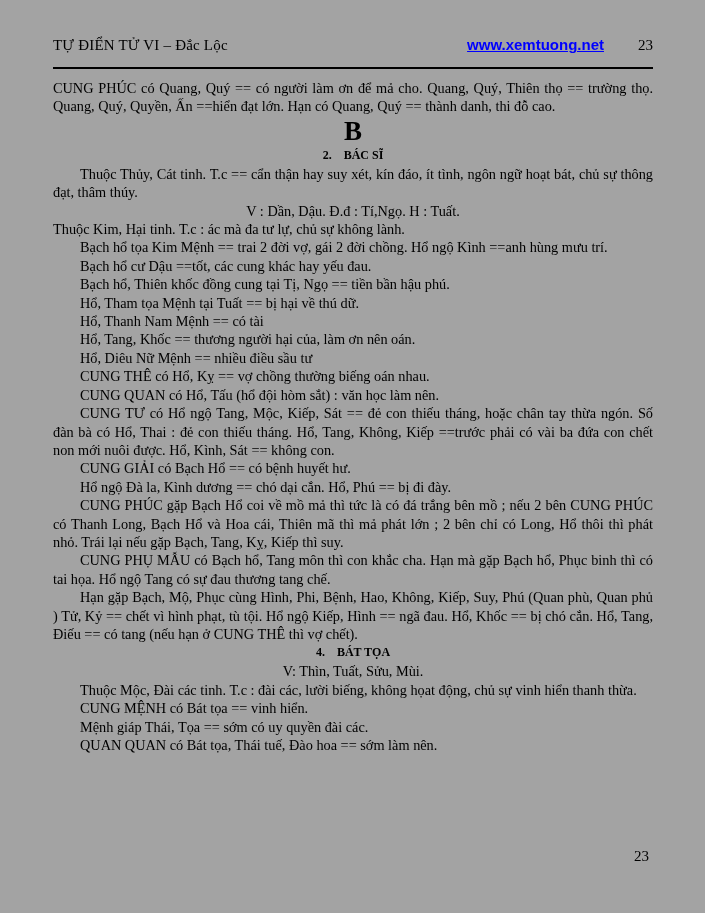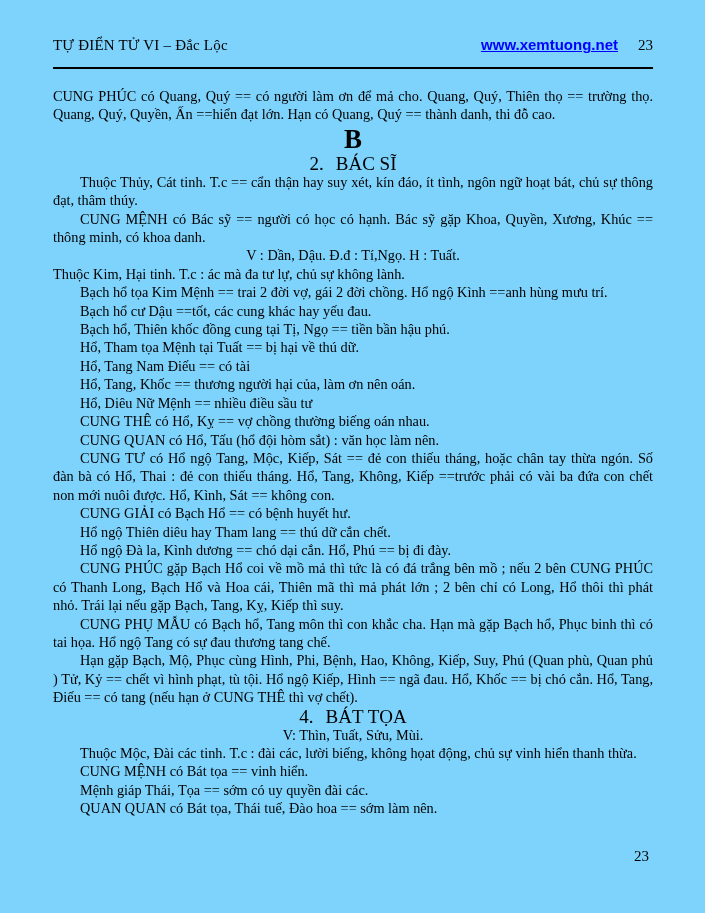--- a/index.html
+++ b/index.html
@@ -4,21 +4,21 @@
 <style>
   html, body {
     margin: 0;
     padding: 0;
     background: #ffffff;
   }
   .page {
     position: relative;
     width: 705px;
     height: 913px;
-    background: #7dd3fc;
+    background: #a3a3a3;
     box-sizing: border-box;
     padding: 36px 52px 0 53px;
     font-family: "Liberation Serif", serif;
     color: #000000;
     overflow: hidden;
   }
   .header {
     display: flex;
     justify-content: space-between;
     align-items: baseline;
@@ -26,35 +26,35 @@
     line-height: 18px;
     padding-bottom: 13px;
     border-bottom: 2px solid #000000;
   }
   .header-title {
     letter-spacing: 0.2px;
   }
   .header-right {
     display: flex;
     align-items: baseline;
-    gap: 20px;
+    gap: 34px;
   }
   .header-link {
     font-family: "Liberation Sans", sans-serif;
     font-weight: bold;
     font-size: 15px;
     color: #0000ff;
     text-decoration: underline;
     cursor: pointer;
   }
   .header-page {
     font-size: 15px;
   }
   .content {
-    margin-top: 18px;
+    margin-top: 10px;
     font-size: 14.3px;
     line-height: 18.4px;
   }
   .p {
     margin: 0;
     text-align: justify;
   }
   .ind {
     text-indent: 27px;
   }
@@ -65,23 +65,23 @@
   .letter-heading {
     margin: 1px 0 1px 0;
     text-align: center;
     font-size: 27px;
     line-height: 28px;
     font-weight: bold;
   }
   .sec-heading {
     margin: 0;
     text-align: center;
-    font-size: 19px;
+    font-size: 12px;
     line-height: 19px;
-    font-weight: normal;
+    font-weight: bold;
   }
   .sec-heading .sec-title {
     margin-left: 12px;
   }
   .footer-page {
     position: absolute;
     top: 848px;
     right: 56px;
     font-size: 15px;
   }
@@ -101,37 +101,35 @@
 
   <div class="content">
 
     <p class="p">CUNG PHÚC có Quang, Quý == có người làm ơn để mả cho. Quang, Quý, Thiên thọ == trường thọ. Quang, Quý, Quyền, Ấn ==hiển đạt lớn. Hạn có Quang, Quý == thành danh, thi đỗ cao.</p>
 
     <h1 class="letter-heading">B</h1>
 
     <h2 class="sec-heading"><span>2.</span><span class="sec-title">BÁC SĨ</span></h2>
 
     <p class="p ind">Thuộc Thủy, Cát tinh. T.c == cẩn thận hay suy xét, kín đáo, ít tình, ngôn ngữ hoạt bát, chủ sự thông đạt, thâm thúy.</p>
-    <p class="p ind">CUNG MỆNH có Bác sỹ == người có học có hạnh. Bác sỹ gặp Khoa, Quyền, Xương, Khúc == thông minh, có khoa danh.</p>
 
 
     <p class="ctr">V : Dần, Dậu. Đ.đ : Tí,Ngọ. H : Tuất.</p>
     <p class="p">Thuộc Kim, Hại tinh. T.c : ác mà đa tư lự, chủ sự không lành.</p>
     <p class="p ind">Bạch hổ tọa Kim Mệnh == trai 2 đời vợ, gái 2 đời chồng. Hổ ngộ Kình ==anh hùng mưu trí.</p>
     <p class="p ind">Bạch hổ cư Dậu ==tốt, các cung khác hay yếu đau.</p>
     <p class="p ind">Bạch hổ, Thiên khốc đồng cung tại Tị, Ngọ == tiền bần hậu phú.</p>
     <p class="p ind">Hổ, Tham tọa Mệnh tại Tuất == bị hại về thú dữ.</p>
-    <p class="p ind">Hổ, Tang Nam Điếu == có tài</p>
+    <p class="p ind">Hổ, Thanh Nam Mệnh == có tài</p>
     <p class="p ind">Hổ, Tang, Khốc == thương người hại của, làm ơn nên oán.</p>
     <p class="p ind">Hổ, Diêu Nữ Mệnh == nhiều điều sầu tư</p>
     <p class="p ind">CUNG THÊ có Hổ, Kỵ == vợ chồng thường biếng oán nhau.</p>
     <p class="p ind">CUNG QUAN có Hổ, Tấu (hổ đội hòm sắt) : văn học làm nên.</p>
     <p class="p ind">CUNG TƯ có Hổ ngộ Tang, Mộc, Kiếp, Sát == đẻ con thiếu tháng, hoặc chân tay thừa ngón. Số đàn bà có Hổ, Thai : đẻ con thiếu tháng. Hổ, Tang, Không, Kiếp ==trước phải có vài ba đứa con chết non mới nuôi được. Hổ, Kình, Sát == không con.</p>
     <p class="p ind">CUNG GIẢI có Bạch Hổ == có bệnh huyết hư.</p>
-    <p class="p ind">Hổ ngộ Thiên diêu hay Tham lang == thú dữ cắn chết.</p>
     <p class="p ind">Hổ ngộ Đà la, Kình dương == chó dại cắn. Hổ, Phú == bị đi đày.</p>
     <p class="p ind">CUNG PHÚC gặp Bạch Hổ coi về mồ mả thì tức là có đá trắng bên mồ ; nếu 2 bên CUNG PHÚC có Thanh Long, Bạch Hổ và Hoa cái, Thiên mã thì mả phát lớn ; 2 bên chỉ có Long, Hổ thôi thì phát nhỏ. Trái lại nếu gặp Bạch, Tang, Kỵ, Kiếp thì suy.</p>
     <p class="p ind">CUNG PHỤ MẪU có Bạch hổ, Tang môn thì con khắc cha. Hạn mà gặp Bạch hổ, Phục binh thì có tai họa. Hổ ngộ Tang có sự đau thương tang chế.</p>
     <p class="p ind">Hạn gặp Bạch, Mộ, Phục cùng Hình, Phi, Bệnh, Hao, Không, Kiếp, Suy, Phú (Quan phù, Quan phủ ) Tử, Kỷ == chết vì hình phạt, tù tội. Hổ ngộ Kiếp, Hình == ngã đau. Hổ, Khốc == bị chó cắn. Hổ, Tang, Điếu == có tang (nếu hạn ở CUNG THÊ thì vợ chết).</p>
 
     <h2 class="sec-heading"><span>4.</span><span class="sec-title">BÁT TỌA</span></h2>
 
     <p class="ctr">V: Thìn, Tuất, Sửu, Mùi.</p>
     <p class="p ind">Thuộc Mộc, Đài các tinh. T.c : đài các, lười biếng, không họat động, chủ sự vinh hiển thanh thừa.</p>
     <p class="p ind">CUNG MỆNH có Bát tọa == vinh hiển.</p>

